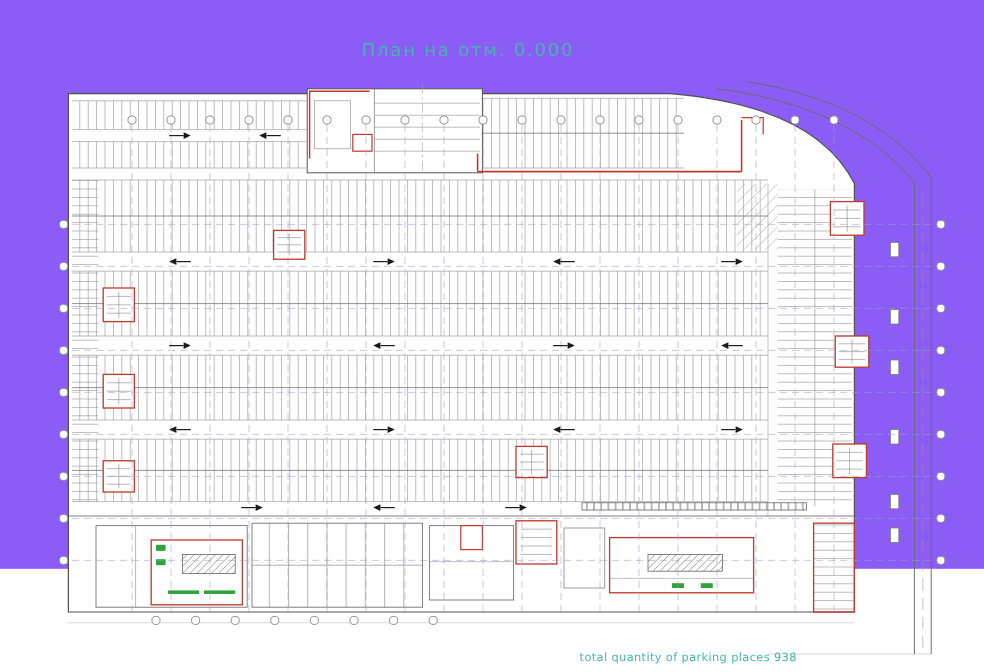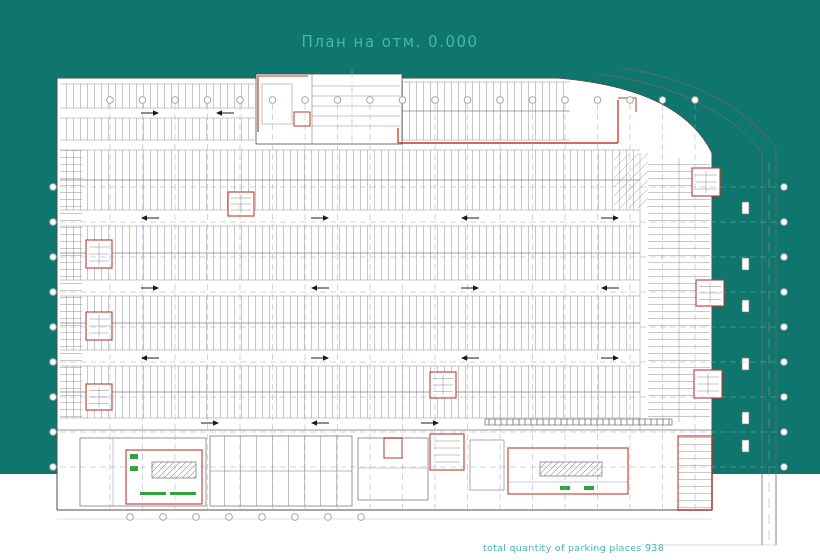--- a/index.html
+++ b/index.html
@@ -1,16 +1,16 @@
 <!DOCTYPE html>
 <html><head>
 <meta charset="utf-8">
 <style>
   html,body{margin:0;padding:0;background:#ffffff;width:820px;height:560px;overflow:hidden}
-  .sheet{position:relative;width:820px;height:474px;background:#0f766e;font-family:"DejaVu Sans",sans-serif}
+  .sheet{position:relative;width:820px;height:474px;background:#8b5cf6;font-family:"DejaVu Sans",sans-serif}
   svg{position:absolute;left:0;top:0}
   .title-text{font-family:"DejaVu Sans",sans-serif;font-size:15px;letter-spacing:1.5px;fill:#46b6af}
   .footer-text{font-family:"DejaVu Sans",sans-serif;font-size:9.5px;letter-spacing:0.3px;fill:#46b6af}
   .grid{stroke:#9aa0cf;stroke-width:0.55;stroke-dasharray:6 4;opacity:0.85;fill:none}
   .bubble{fill:#ffffff;stroke:#8b8b8b;stroke-width:0.8}
 </style>
 </head>
 <body>
 
 <div class="sheet">

